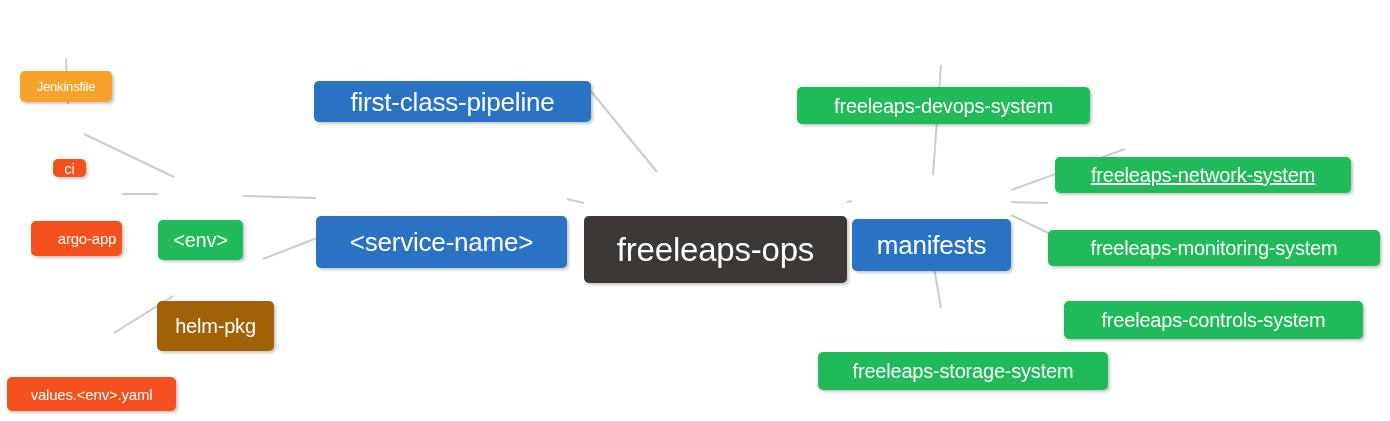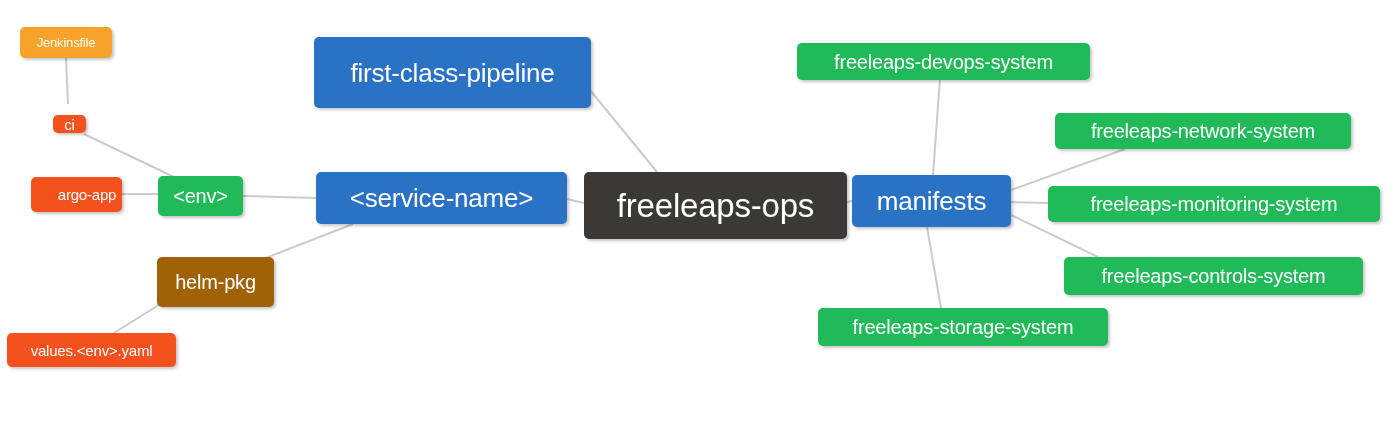--- a/index.html
+++ b/index.html
@@ -30,20 +30,21 @@
     justify-content: center;
     box-sizing: border-box;
     border-radius: 5px;
     color: #ffffff;
     white-space: nowrap;
     letter-spacing: -0.2px;
     box-shadow: 2px 2px 3px rgba(0,0,0,0.22);
     cursor: default;
     line-height: 1;
     padding: 0 4px;
+    margin-top: 44px;
   }
 </style>
 </head>
 <body>
 
 <div class="canvas">
   <svg class="edge-layer" xmlns="http://www.w3.org/2000/svg" viewBox="0 0 1390 421">
       <line x1="66" y1="58" x2="68" y2="104" stroke="#CBCBCB" stroke-width="2"></line>
       <line x1="84" y1="134" x2="174" y2="177" stroke="#CBCBCB" stroke-width="2"></line>
       <line x1="122" y1="194" x2="158" y2="194" stroke="#CBCBCB" stroke-width="2"></line>
@@ -59,23 +60,23 @@
       <line x1="1011" y1="215" x2="1098" y2="257" stroke="#CBCBCB" stroke-width="2"></line>
       <line x1="927" y1="227" x2="941" y2="308" stroke="#CBCBCB" stroke-width="2"></line>
     </svg>
   <div id="node-layer">
       <div class="node" style="left: 20px; top: 27px; width: 92px; height: 31px; font-size: 13px; background: rgb(247, 163, 43); color: rgb(255, 255, 255);">Jenkinsfile</div>
       <div class="node" style="left: 53px; top: 115px; width: 33px; height: 18px; font-size: 15px; background: rgb(244, 81, 30); color: rgb(255, 255, 255);">ci</div>
       <div class="node" style="left: 31px; top: 177px; width: 91px; height: 35px; font-size: 15px; background: rgb(244, 81, 30); color: rgb(255, 255, 255); padding-left: 25px;">argo-app</div>
       <div class="node" style="left: 158px; top: 176px; width: 85px; height: 40px; font-size: 20px; background: rgb(33, 186, 88); color: rgb(255, 255, 255);">&lt;env&gt;</div>
       <div class="node" style="left: 157px; top: 257px; width: 117px; height: 50px; font-size: 20px; background: #a16207; color: rgb(255, 255, 255);">helm-pkg</div>
       <div class="node" style="left: 7px; top: 333px; width: 169px; height: 34px; font-size: 15px; background: rgb(244, 81, 30); color: rgb(255, 255, 255);">values.&lt;env&gt;.yaml</div>
-      <div class="node" style="left: 314px; top: 37px; width: 277px; height: 71px; font-size: 26px; background: rgb(42, 114, 196); color: rgb(255, 255, 255);">first-class-pipeline</div>
+      <div class="node" style="left: 314px; top: 37px; width: 277px; height: 41px; font-size: 26px; background: rgb(42, 114, 196); color: rgb(255, 255, 255);">first-class-pipeline</div>
       <div class="node" style="left: 316px; top: 172px; width: 251px; height: 52px; font-size: 26px; background: rgb(42, 114, 196); color: rgb(255, 255, 255);">&lt;service-name&gt;</div>
       <div class="node" style="left: 584px; top: 172px; width: 263px; height: 67px; font-size: 33px; background: rgb(59, 56, 54); color: rgb(255, 255, 255);">freeleaps-ops</div>
       <div class="node" style="left: 852px; top: 175px; width: 159px; height: 52px; font-size: 26px; background: rgb(42, 114, 196); color: rgb(255, 255, 255);">manifests</div>
       <div class="node" style="left: 797px; top: 43px; width: 293px; height: 37px; font-size: 20px; background: rgb(33, 186, 88); color: rgb(255, 255, 255);">freeleaps-devops-system</div>
-      <div class="node" style="left: 1055px; top: 113px; width: 296px; height: 36px; font-size: 20px; background: rgb(33, 186, 88); color: rgb(255, 255, 255);">freeleaps-network-system</div>
+      <div class="node" style="left: 1055px; top: 113px; width: 296px; height: 36px; font-size: 20px; background: rgb(33, 186, 88); color: rgb(255, 255, 255); text-decoration: underline;">freeleaps-network-system</div>
       <div class="node" style="left: 1048px; top: 186px; width: 332px; height: 36px; font-size: 20px; background: rgb(33, 186, 88); color: rgb(255, 255, 255);">freeleaps-monitoring-system</div>
       <div class="node" style="left: 1064px; top: 257px; width: 299px; height: 38px; font-size: 20px; background: rgb(33, 186, 88); color: rgb(255, 255, 255);">freeleaps-controls-system</div>
       <div class="node" style="left: 818px; top: 308px; width: 290px; height: 38px; font-size: 20px; background: rgb(33, 186, 88); color: rgb(255, 255, 255); text-align: center;">freeleaps-storage-system</div>
     </div>
 </div>
 
 </body></html>

